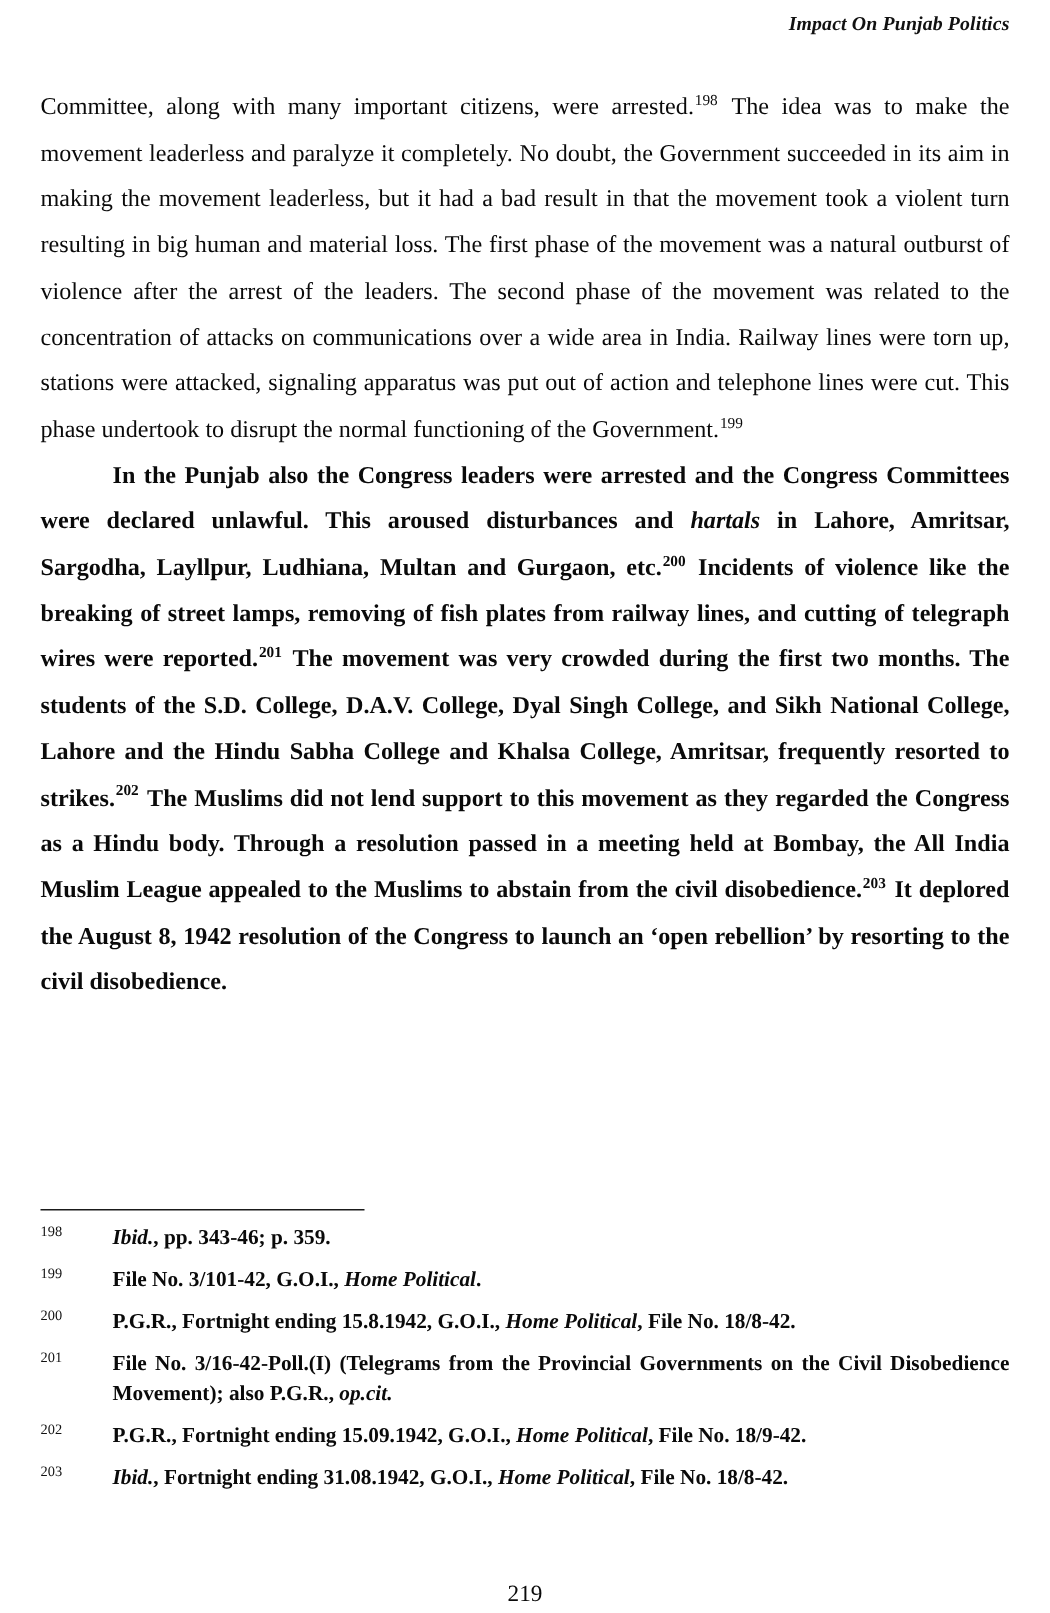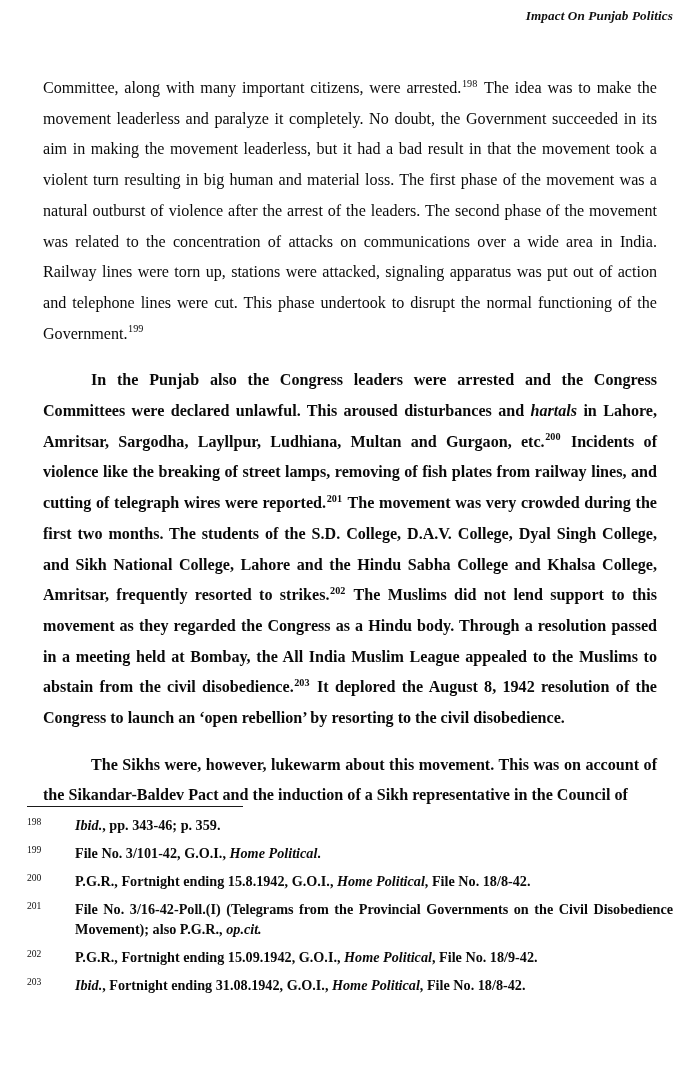--- a/index.html
+++ b/index.html
@@ -39,21 +39,21 @@
   }
 
   
   .body-block {
     position: absolute;
     top: 57px;
     left: 27px;
     width: 646px;
   }
   p.para {
-    margin: 16px;
+    margin: 0;
     text-align: justify;
     text-justify: inter-word;
     font-size: 16.1px;
     line-height: 30.7px;
     color: #0a0a0a;
     hyphens: none;
   }
   p.para.indent {
     text-indent: 48px;
     font-weight: bold;
@@ -117,21 +117,20 @@
 <body>
 
 <div class="page">
 
   <div class="running-header">Impact On Punjab Politics</div>
 
   <div class="body-block">
     <div>
         <p class="para">Committee, along with many important citizens, were arrested.<sup class="fn">198</sup> The idea was to make the movement leaderless and paralyze it completely. No doubt, the Government succeeded in its aim in making the movement leaderless, but it had a bad result in that the movement took a violent turn resulting in big human and material loss. The first phase of the movement was a natural outburst of violence after the arrest of the leaders. The second phase of the movement was related to the concentration of attacks on communications over a wide area in India. Railway lines were torn up, stations were attacked, signaling apparatus was put out of action and telephone lines were cut. This phase undertook to disrupt the normal functioning of the Government.<sup class="fn">199</sup></p>
         <p class="para indent">In the Punjab also the Congress leaders were arrested and the Congress Committees were declared unlawful. This aroused disturbances and <em class="ital">hartals</em> in Lahore, Amritsar, Sargodha, Layllpur, Ludhiana, Multan and Gurgaon, etc.<sup class="fn">200</sup> Incidents of violence like the breaking of street lamps, removing of fish plates from railway lines, and cutting of telegraph wires were reported.<sup class="fn">201</sup> The movement was very crowded during the first two months. The students of the S.D. College, D.A.V. College, Dyal Singh College, and Sikh National College, Lahore and the Hindu Sabha College and Khalsa College, Amritsar, frequently resorted to strikes.<sup class="fn">202</sup> The Muslims did not lend support to this movement as they regarded the Congress as a Hindu body. Through a resolution passed in a meeting held at Bombay, the All India Muslim League appealed to the Muslims to abstain from the civil disobedience.<sup class="fn">203</sup> It deplored the August 8, 1942 resolution of the Congress to launch an ‘open rebellion’ by resorting to the civil disobedience.</p>
-        <p class="para indent">The Sikhs were, however, lukewarm about this movement. This was on account of the Sikandar-Baldev Pact and the induction of a Sikh representative in the Council of</p>
       </div>
   </div>
 
   <div class="footnotes">
     <div class="fn-rule"></div>
     <div>
         <div class="fn-item">
           <span class="fn-num">198</span>
           <span class="fn-text"><em class="ital">Ibid.</em>, pp. 343-46; p. 359.</span>
         </div>
@@ -151,14 +150,15 @@
           <span class="fn-num">202</span>
           <span class="fn-text">P.G.R., Fortnight ending 15.09.1942, G.O.I., <em class="ital">Home Political</em>, File No. 18/9-42.</span>
         </div>
         <div class="fn-item">
           <span class="fn-num">203</span>
           <span class="fn-text"><em class="ital">Ibid.</em>, Fortnight ending 31.08.1942, G.O.I., <em class="ital">Home Political</em>, File No. 18/8-42.</span>
         </div>
       </div>
   </div>
 
+  <div class="page-number">219</div>
 
 </div>
 
 </body></html>

